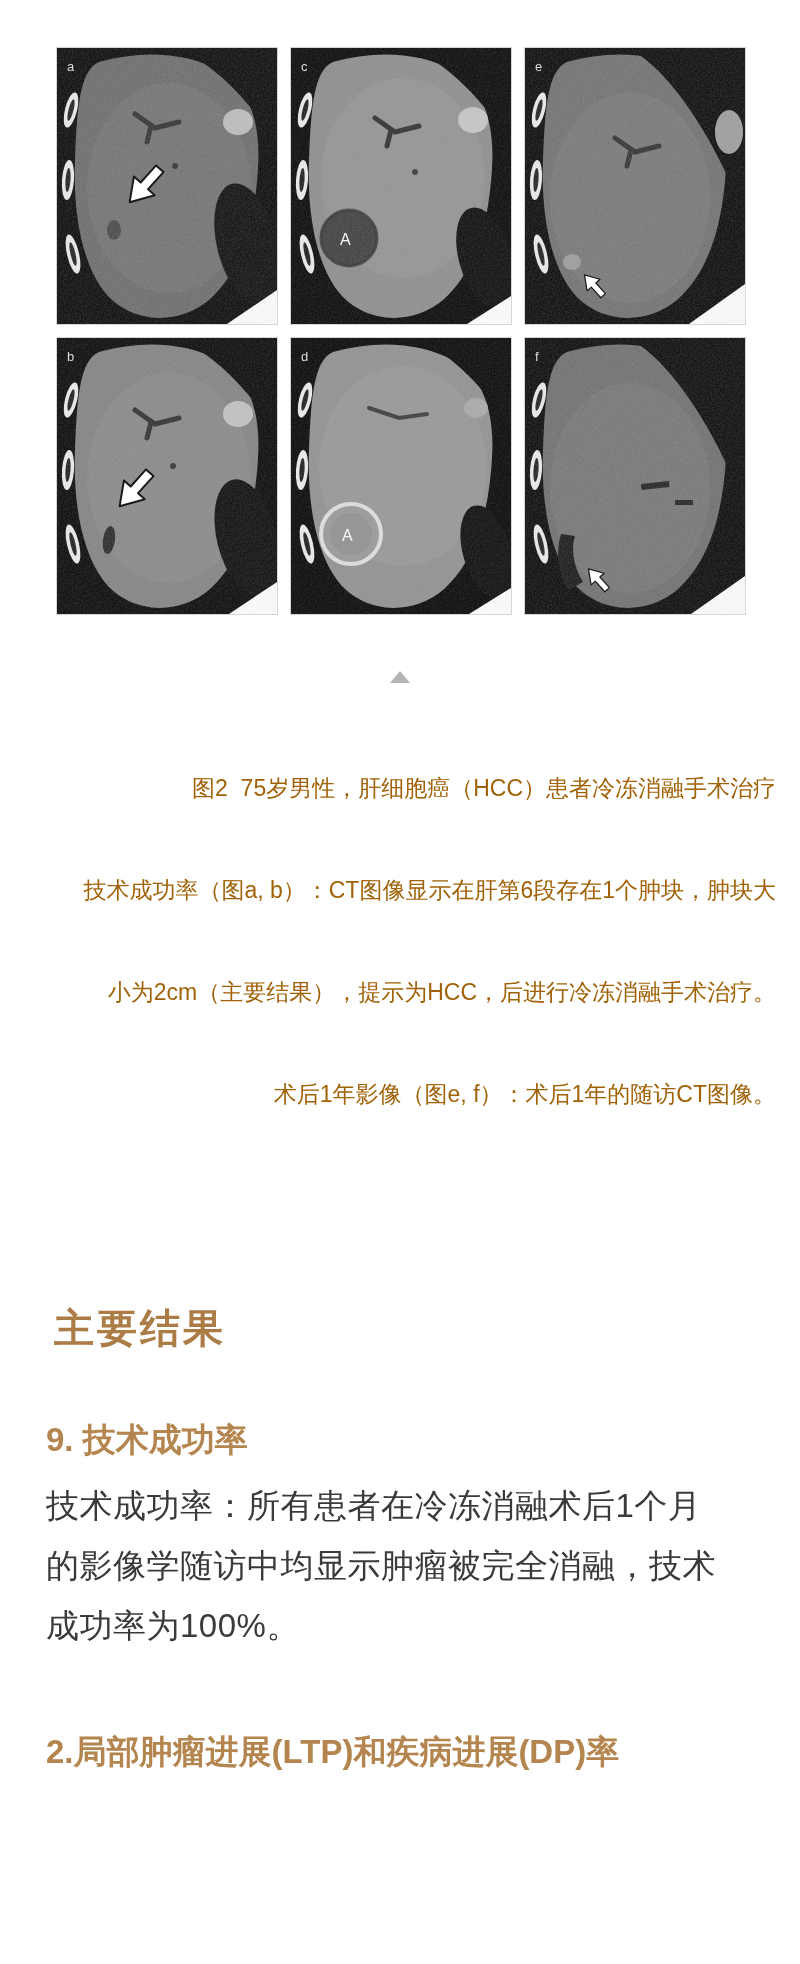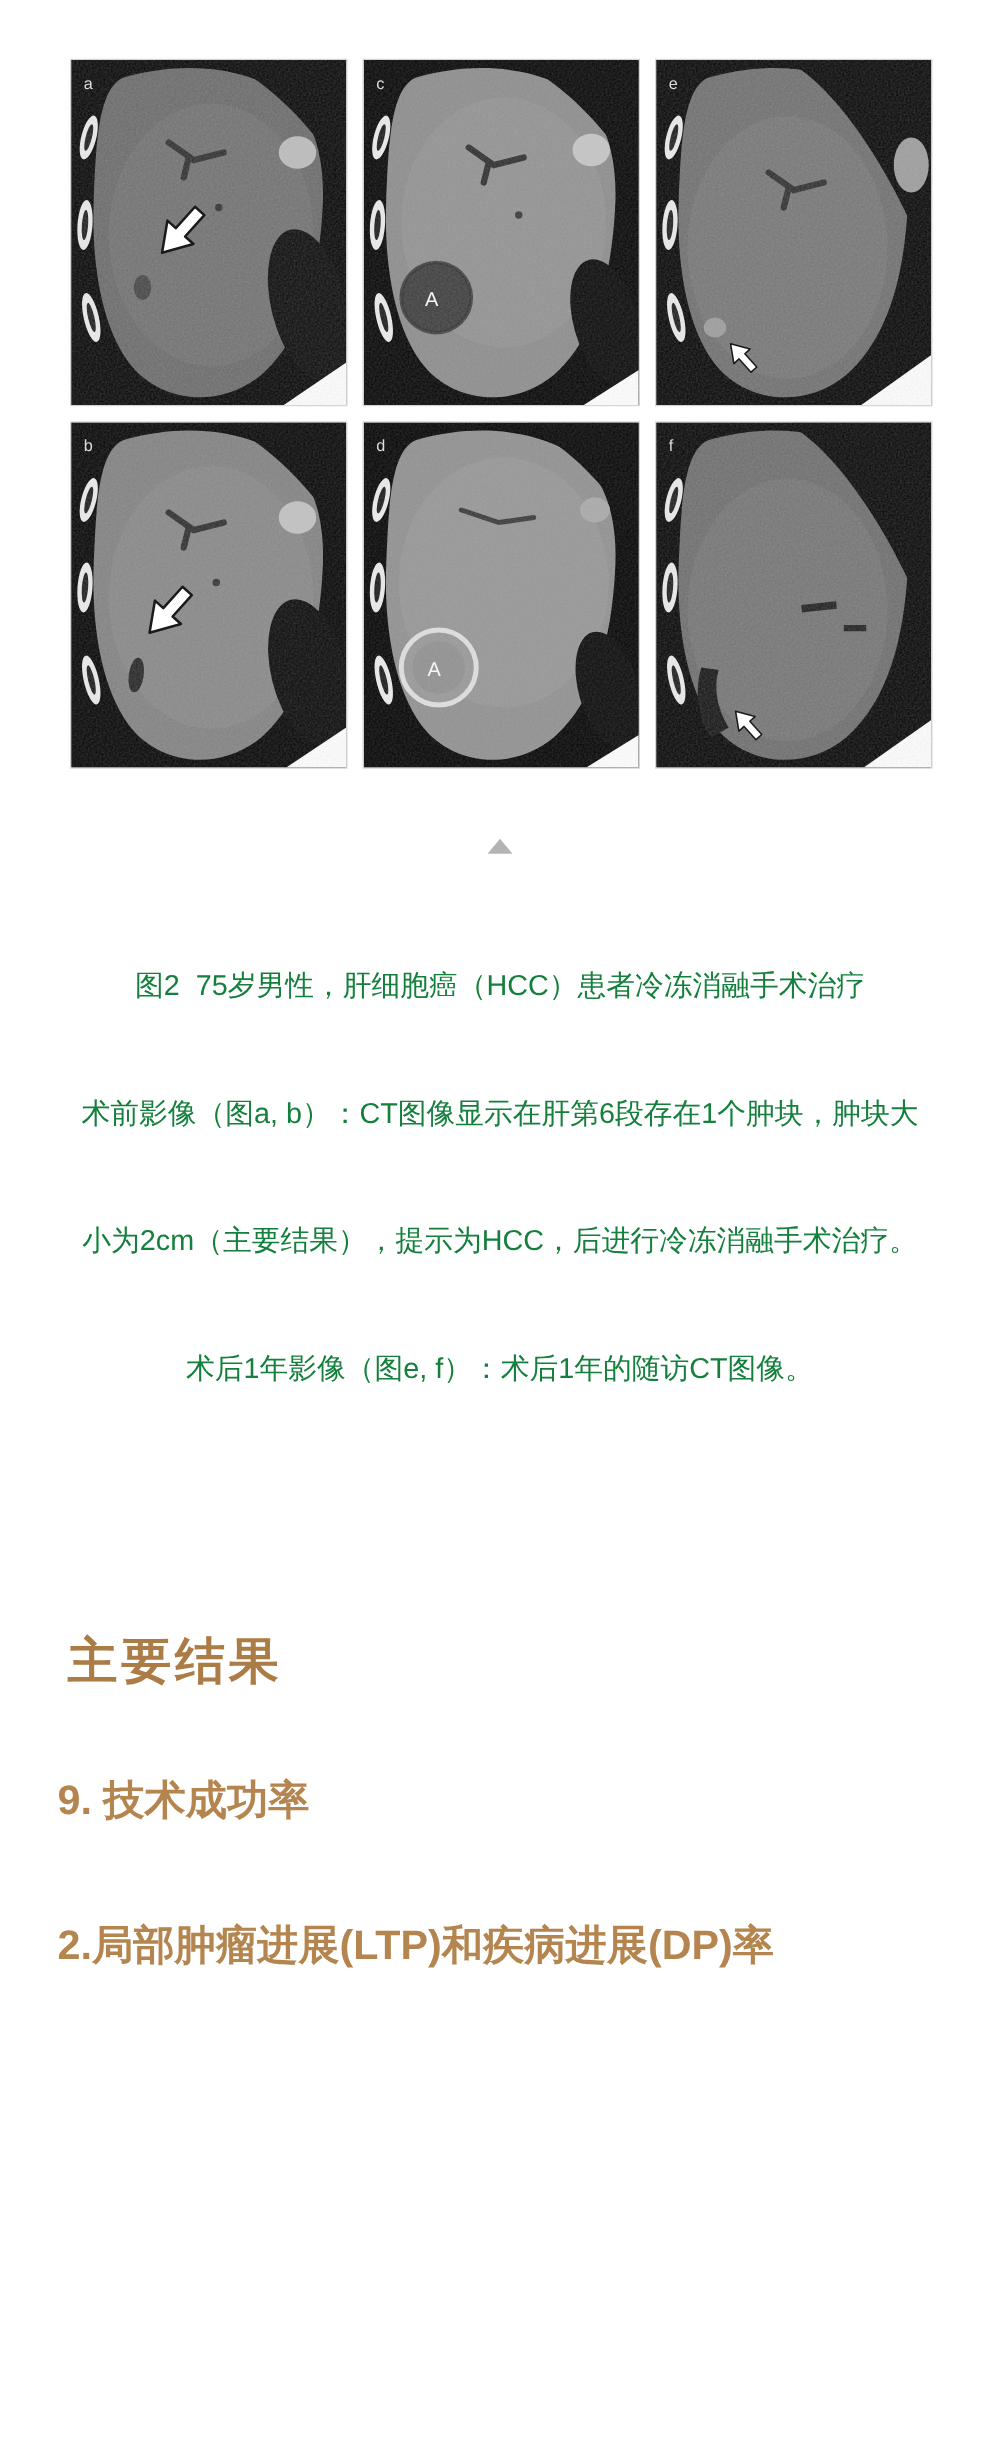--- a/index.html
+++ b/index.html
@@ -21,22 +21,22 @@
   .pl{fill:#dcdcdc;font-size:13px;font-family:"Liberation Sans",sans-serif;}
   .abl{fill:#f5f5f5;font-size:16px;font-family:"Liberation Sans",sans-serif;}
   
   .scroll-top{
     width:0;height:0;margin:57px auto 0;
     border-left:10px solid transparent;border-right:10px solid transparent;
     border-bottom:12px solid #b4b4b4;
   }
   
   .caption{
-    margin-top:20px;padding:0 12px;
-    text-align:center;color:#15803d;
+    margin-top:20px;padding:0 24px;
+    text-align:right;color:#a16207;
     font-size:23px;line-height:34px;
     white-space:pre-wrap;
   }
   
   .results{padding:0 46px;color:#3a3a3a;}
   .results-title{
     margin:122px 0 16px 8px;
     font-family:"Liberation Serif","DejaVu Serif",serif;
     font-size:40px;font-weight:bold;letter-spacing:3px;color:#ab7c46;
   }
@@ -202,27 +202,32 @@
         <text class="pl" x="10" y="23">f</text>
       </svg>
     </div>
 
   </div>
 
   <div class="scroll-top"></div>
 
   <div class="caption">
     <div class="cap-line">图2  75岁男性，肝细胞癌（HCC）患者冷冻消融手术治疗</div>
-    <div class="cap-line">术前影像（图a, b）：CT图像显示在肝第6段存在1个肿块，肿块大</div>
+    <div class="cap-line">技术成功率（图a, b）：CT图像显示在肝第6段存在1个肿块，肿块大</div>
     <div class="cap-line">小为2cm（主要结果），提示为HCC，后进行冷冻消融手术治疗。</div>
     <div class="cap-line">术后1年影像（图e, f）：术后1年的随访CT图像。</div>
   </div>
 
   <div class="results">
 
     <h1 class="results-title">主要结果</h1>
 
     <h2 class="sec-heading">9. 技术成功率</h2>
+    <div class="para">
+      <div class="line">技术成功率：所有患者在冷冻消融术后1个月</div>
+      <div class="line">的影像学随访中均显示肿瘤被完全消融，技术</div>
+      <div class="line">成功率为100%。</div>
+    </div>
 
     <h2 class="sec-heading second">2.局部肿瘤进展(LTP)和疾病进展(DP)率</h2>
 
   </div>
 </div>
 
 </body></html>

